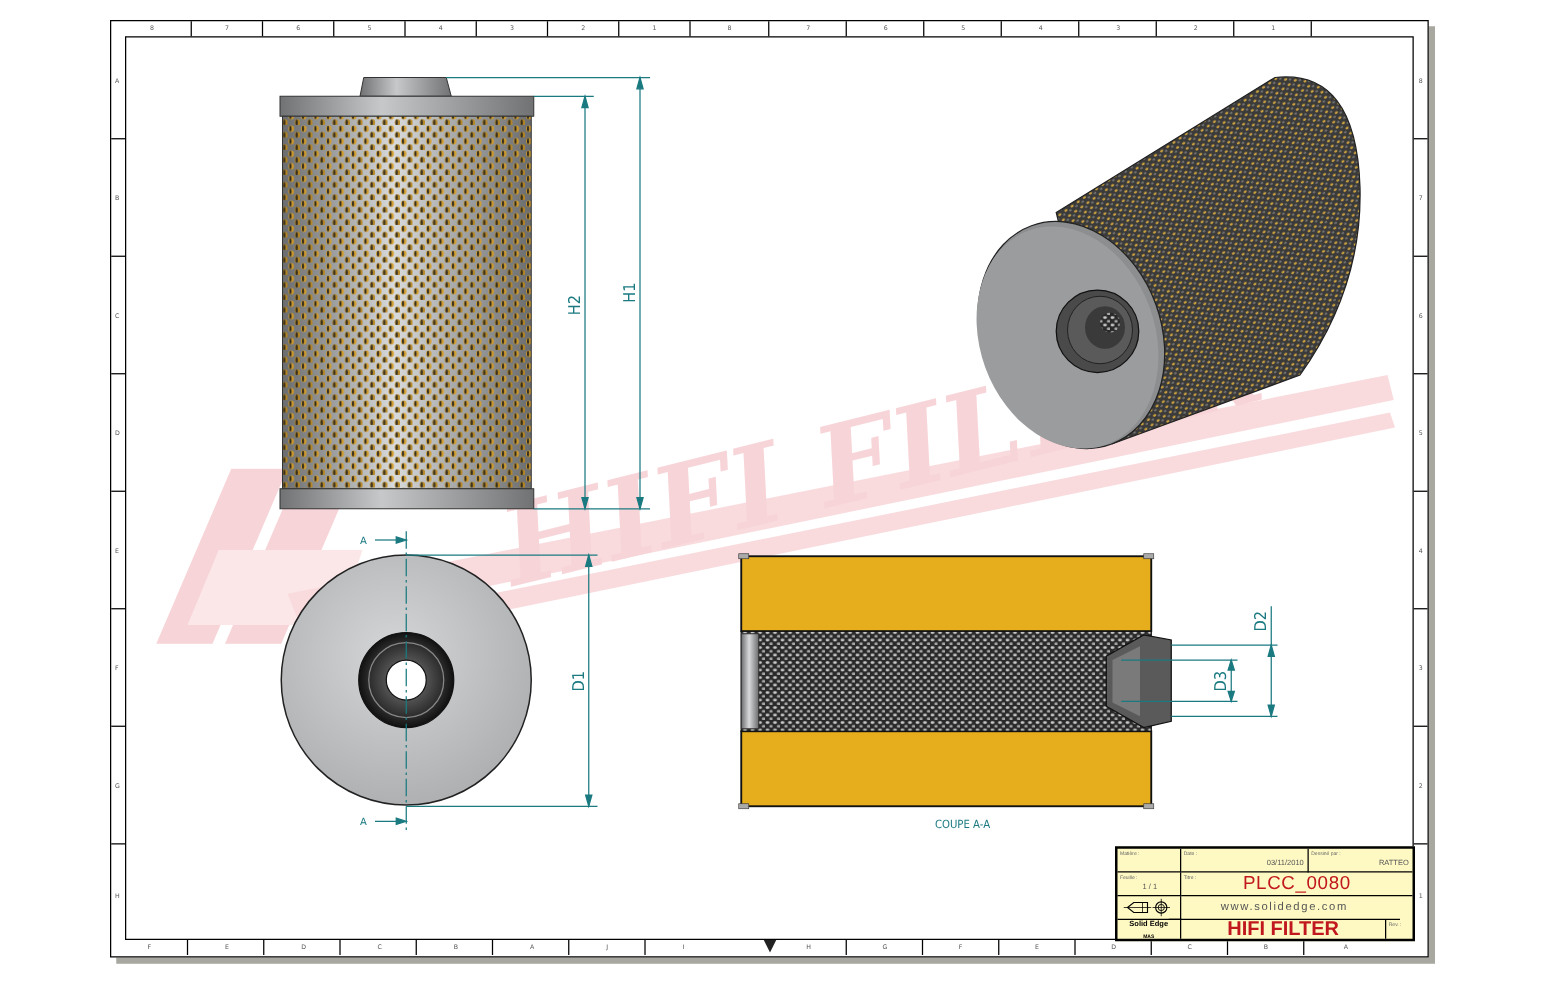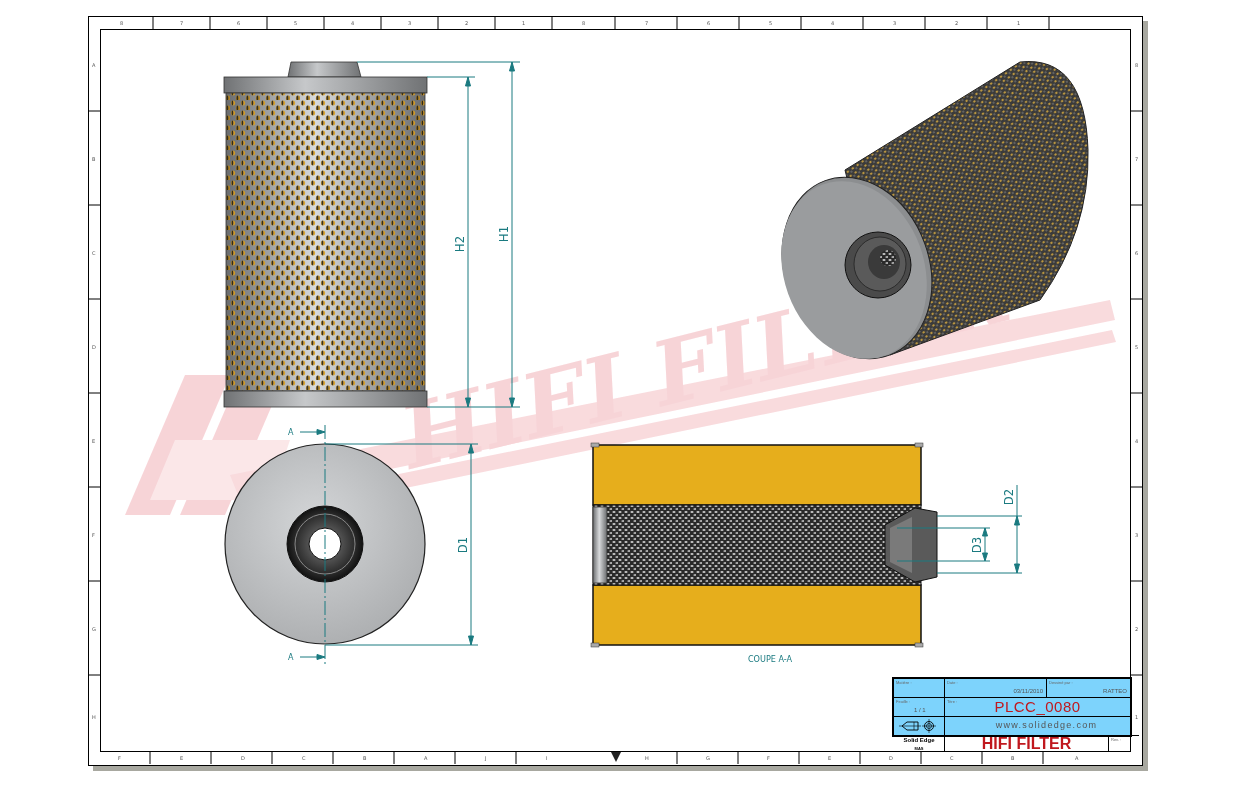--- a/index.html
+++ b/index.html
@@ -3,21 +3,21 @@
 <meta charset="utf-8">
 <style>
   html, body { margin:0; padding:0; background:#ffffff; }
   body { width:1233px; height:785px; position:relative; overflow:hidden; font-family:"Liberation Sans", sans-serif; }
   .sheet-shadow { position:absolute; left:93px; top:21px; width:1055px; height:750px; background:#a8a8a0; }
   .sheet { position:absolute; left:88px; top:16px; width:1055px; height:750px; background:#fff; border:1.5px solid #000; box-sizing:border-box; }
   .inner { position:absolute; left:100px; top:29px; width:1031px; height:723px; border:1.5px solid #000; box-sizing:border-box; }
   .zone-lbl { position:absolute; font-size:5px; color:#555; font-family:"DejaVu Sans", sans-serif; }
   svg.draw { position:absolute; left:0; top:0; }
   .dim-text { font-family:"DejaVu Sans Condensed","DejaVu Sans", sans-serif; fill:#1a7a80; font-size:13px; }
-  .title-block { position:absolute; left:892px; top:677px; width:240px; height:60px; border:2px solid #000; box-sizing:border-box; background:#7dd3fc; }
+  .title-block { position:absolute; left:892px; top:677px; width:240px; height:76px; border:2px solid #000; box-sizing:border-box; background:#fef9c3; }
   .tb-cell { position:absolute; border-right:1px solid #000; border-bottom:1px solid #000; box-sizing:border-box; }
   .tb-small { position:absolute; left:2px; top:1px; font-size:4px; color:#666; }
   .tb-val { position:absolute; font-size:6px; color:#555; }
   .doc-no { position:absolute; left:0; right:0; top:6px; text-align:center; font-size:15px; color:#c0181e; letter-spacing:0.5px; }
   .www { position:absolute; left:0; right:0; top:3px; text-align:center; font-size:9px; color:#555; letter-spacing:1.3px; }
   .brand { position:absolute; left:0; right:0; top:-1px; text-align:center; font-size:16px; font-weight:bold; color:#c0181e; }
   .se { position:absolute; left:0; right:0; top:1px; text-align:center; font-size:6px; font-weight:bold; color:#000; }
   .se2 { position:absolute; left:0; right:0; top:10px; text-align:center; font-size:4px; font-weight:bold; color:#000; }
 </style>
 </head>
@@ -292,21 +292,21 @@
     <svg width="51" height="18" viewBox="0 0 51 18">
       <path d="M8,9 L13,5 L24,5 L24,13 L13,13 Z" fill="none" stroke="#000" stroke-width="0.9"></path>
       <line x1="5" y1="9" x2="27" y2="9" stroke="#000" stroke-width="0.6"></line>
       <line x1="20" y1="5" x2="20" y2="13" stroke="#000" stroke-width="0.6"></line>
       <circle cx="35" cy="9" r="4.5" fill="none" stroke="#000" stroke-width="0.9"></circle>
       <circle cx="35" cy="9" r="2.5" fill="none" stroke="#000" stroke-width="0.7"></circle>
       <line x1="28" y1="9" x2="42" y2="9" stroke="#000" stroke-width="0.6"></line>
       <line x1="35" y1="2" x2="35" y2="16" stroke="#000" stroke-width="0.6"></line>
     </svg>
   </div>
-  <div class="tb-cell" style="left:60px;top:38px;width:185px;height:19px;border-right:none">
+  <div class="tb-cell" style="left:41px;top:38px;width:185px;height:19px;border-right:none">
     <span class="www">www.solidedge.com</span>
   </div>
   <div class="tb-cell" style="left:0;top:57px;width:51px;height:15px;border-bottom:none">
     <span class="se">Solid Edge</span>
     <span class="se2">MAS</span>
   </div>
   <div class="tb-cell" style="left:51px;top:57px;width:164px;height:15px;border-bottom:none">
     <span class="brand">HIFI FILTER</span>
   </div>
   <div class="tb-cell" style="left:215px;top:57px;width:21px;height:15px;border-bottom:none;border-right:none">

